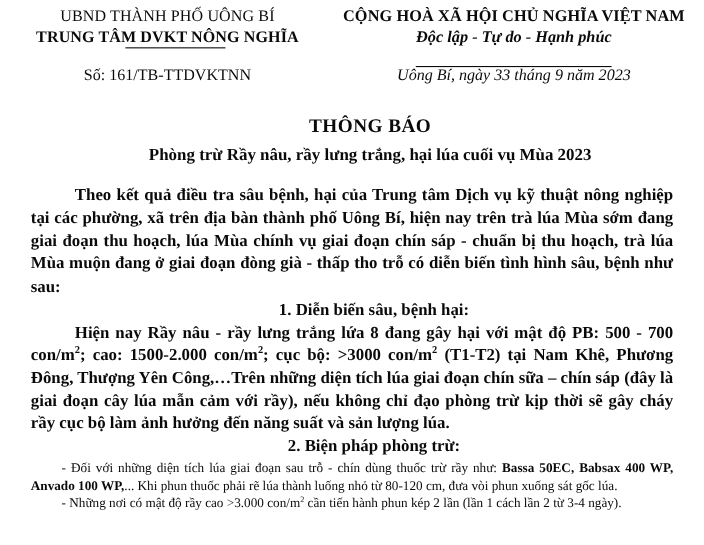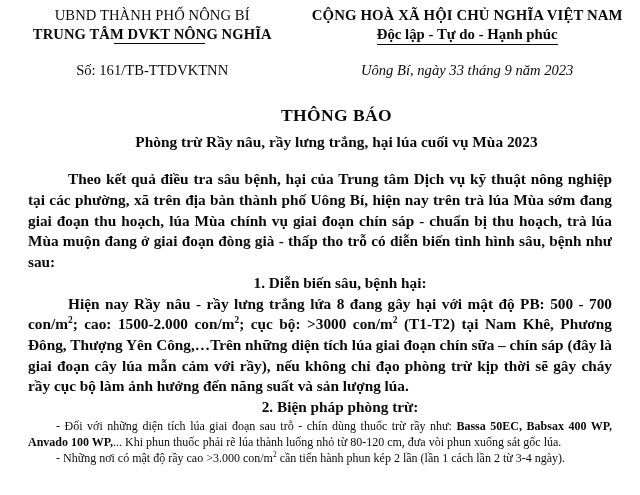--- a/index.html
+++ b/index.html
@@ -74,27 +74,27 @@
     letter-spacing: 0.1px;
     white-space: nowrap;
   }
   .nation-line-2 {
     font-weight: bold;
     font-size: 14.8px;
     line-height: 1.3;
     white-space: nowrap;
     display: inline-block;
     border-bottom: 1.3px solid #0a0a0a;
-    padding-bottom: 0px;
+    padding-bottom: 16px;
+    font-style: italic;
   }
 
   .hdr-row-2 {
     display: flex;
     width: 100%;
-    margin-top: 17px;
   }
   .doc-number {
     width: 46%;
     text-align: center;
     padding-left: 10px;
     font-size: 14.6px;
     box-sizing: border-box;
     white-space: nowrap;
   }
   .doc-place-date {
@@ -169,21 +169,21 @@
     overflow: hidden;
   }
 </style>
 </head>
 <body>
 
 <div class="page">
 
   <div class="doc-header">
     <div class="hdr-col-left">
-      <div class="org-line-1">UBND THÀNH PHỐ NÔNG BÍ</div>
+      <div class="org-line-1">UBND THÀNH PHỐ UÔNG BÍ</div>
       <div class="org-line-2">TRUNG TÂM DVKT NÔNG NGHĨA</div>
     </div>
     <div class="hdr-col-right">
       <div class="nation-line-1">CỘNG HOÀ XÃ HỘI CHỦ NGHĨA VIỆT NAM</div>
       <div class="nation-line-2">Độc lập - Tự do - Hạnh phúc</div>
     </div>
   </div>
 
   <div class="hdr-row-2">
     <div class="doc-number">Số: 161/TB-TTDVKTNN</div>

